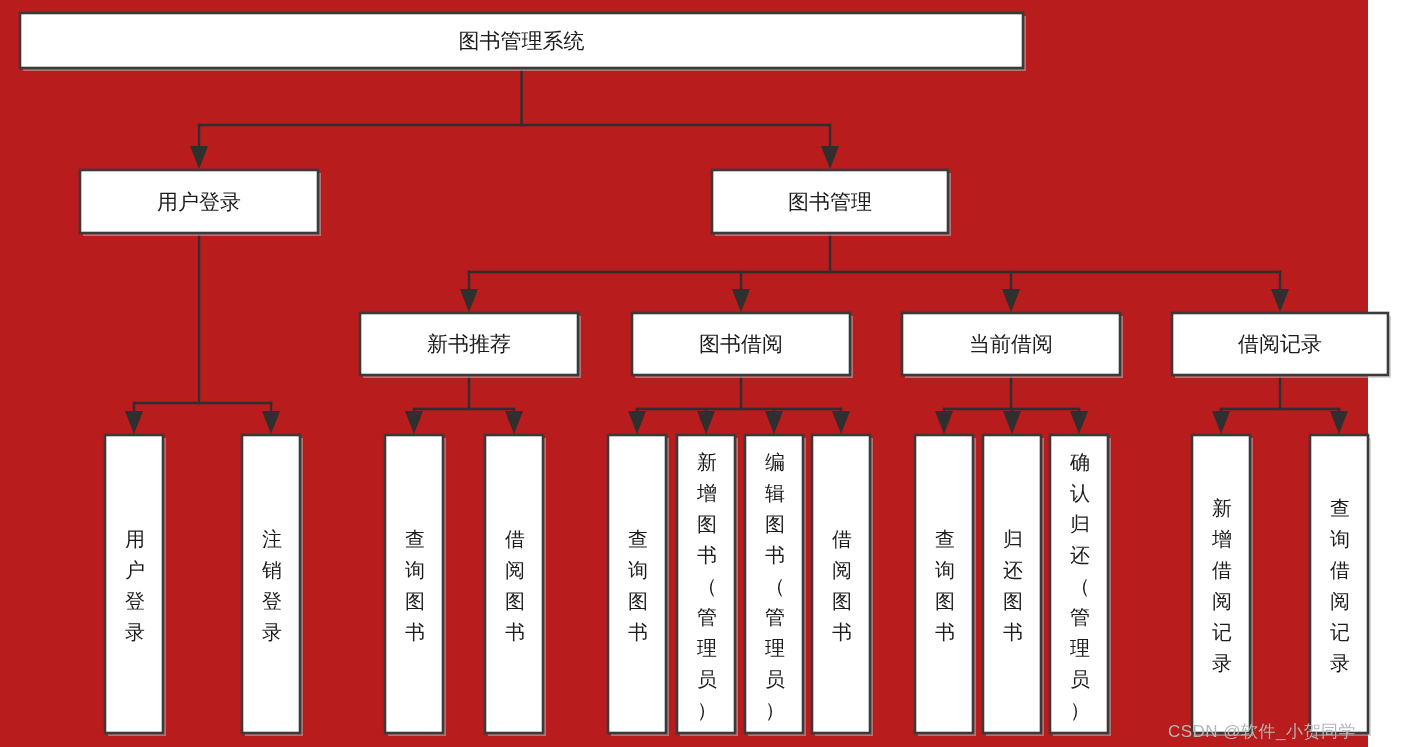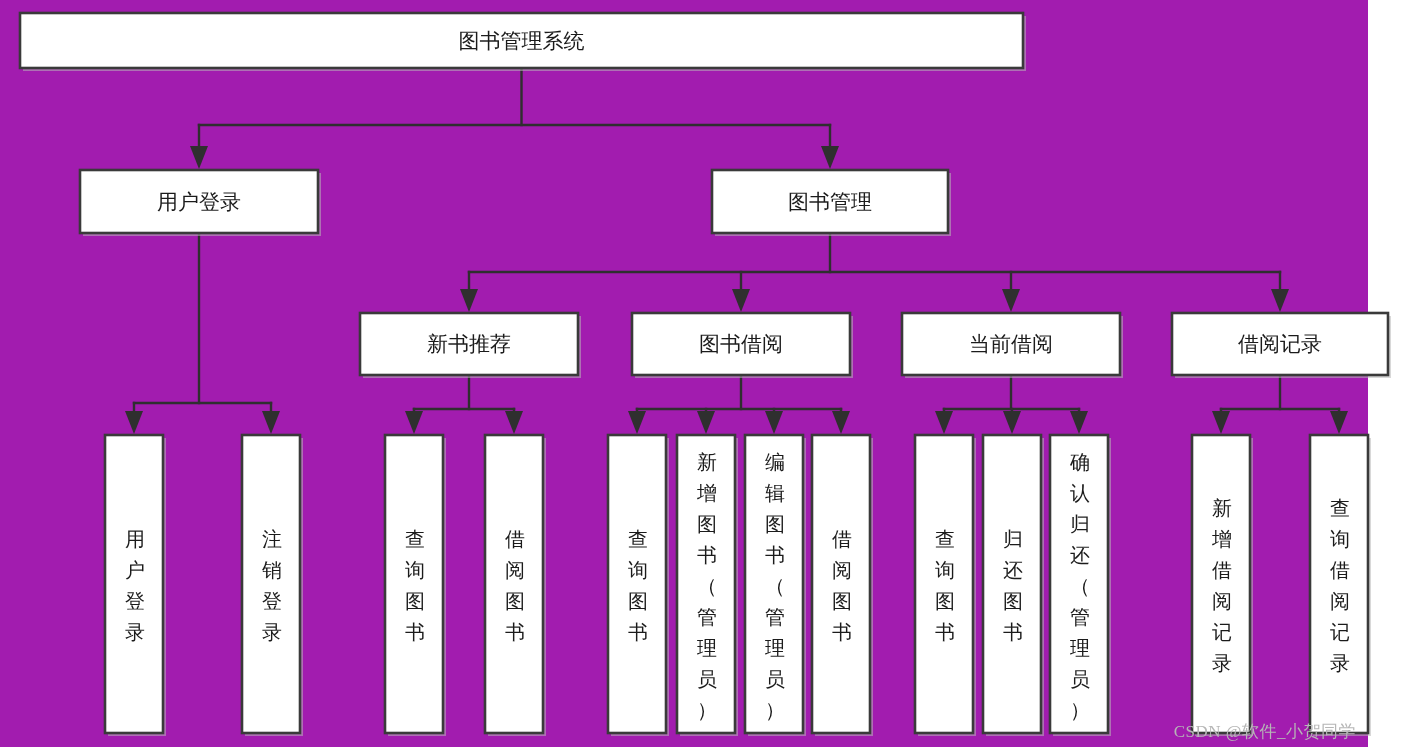--- a/index.html
+++ b/index.html
@@ -11,21 +11,21 @@
   body {
     width: 1405px;
     height: 747px;
     overflow: hidden;
     font-family: "DejaVu Sans", "Liberation Sans", sans-serif;
   }
   #diagram-root {
     position: relative;
     width: 1368px;
     height: 747px;
-    background: #a21caf;
+    background: #b91c1c;
     text-align: right;
   }
   svg.chart-svg {
     position: absolute;
     left: 0;
     top: 0;
     width: 1405px;
     height: 747px;
     display: block;
   }
@@ -59,21 +59,21 @@
   .node-label-v {
     font-family: "DejaVu Sans", "Liberation Sans", sans-serif;
     font-size: 20px;
     fill: #1b1b1b;
     text-anchor: middle;
   }
   .watermark {
     position: absolute;
     right: 12px;
     bottom: 4px;
-    font-family: Liberation Serif, serif;
+    font-family: Liberation Sans, sans-serif;
     font-size: 17px;
     color: #b6b6b6;
     letter-spacing: 0.5px;
     white-space: nowrap;
     pointer-events: none;
     user-select: none;
   }
 </style>
 </head>
 <body>

